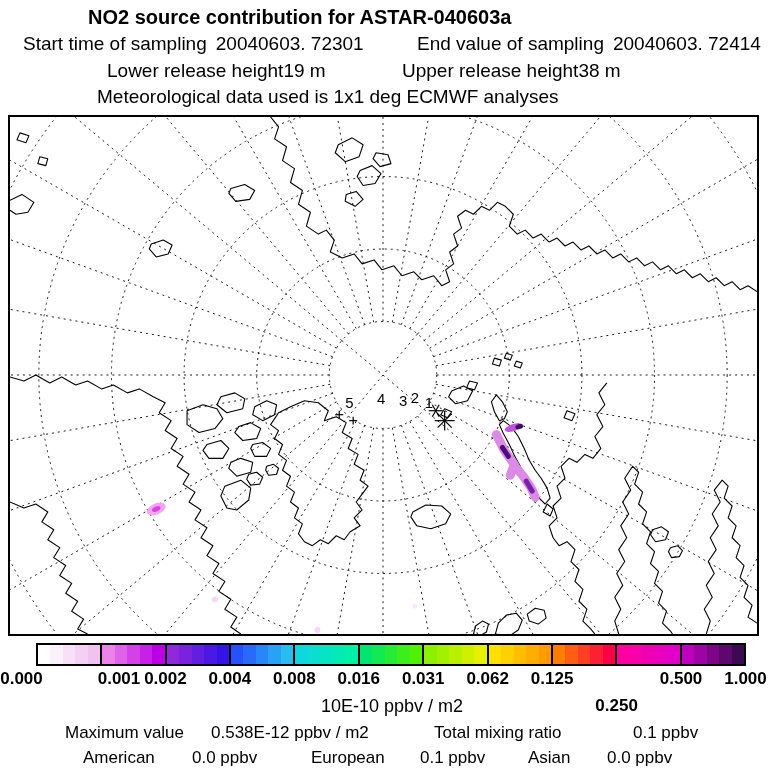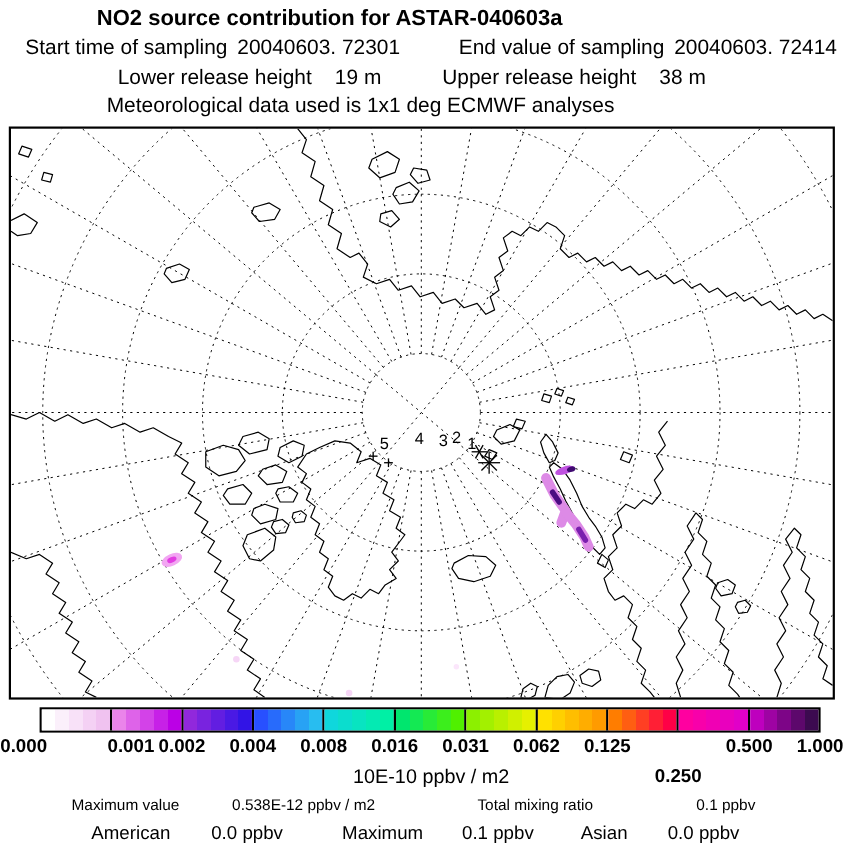--- a/index.html
+++ b/index.html
@@ -2,33 +2,33 @@
 <html><head>
 <meta charset="utf-8">
 <style>
   html,body{margin:0;padding:0;background:#ffffff;}
   .page{position:relative;width:768px;height:768px;background:#fff;
         font-family:"Liberation Sans",sans-serif;color:#000;overflow:hidden;}
   .abs{position:absolute;white-space:pre;}
   .title{font-size:20px;font-weight:bold;}
   .hline{font-size:19px;display:flex;}
   .hline span{white-space:pre;}
-  .gap9{gap:9px;} .gap13{gap:21px;}
+  .gap9{gap:9px;} .gap13{gap:0;}
   .map-frame{position:absolute;left:8px;top:115px;width:751px;height:521px;
              border:2px solid #000;box-sizing:border-box;background:#fff;}
   .map-frame svg{display:block;width:100%;height:100%;}
   .colorbar{position:absolute;left:36px;top:643px;width:710px;height:23px;
             border:2px solid #000;box-sizing:border-box;display:flex;}
   .colorbar .seg{flex:1 1 0;border-right:2px solid #000;}
   .colorbar .seg:last-child{border-right:none;}
   .ticks{position:absolute;left:0;top:669px;width:765px;height:20px;}
   .ticks span{position:absolute;transform:translateX(-50%);
               font-size:17px;font-weight:bold;white-space:pre;}
   .unit{font-size:18px;transform:translateX(-50%);}
-  .f1{font-size:14px;} .f2{font-size:17px;}
+  .f1{font-size:17px;} .f2{font-size:17px;}
 </style>
 </head>
 <body>
 
 <div class="page">
 
   <div class="abs title" style="left:88px;top:6px">NO2 source contribution for ASTAR-040603a</div>
 
   <div class="abs hline gap9" style="left:23px;top:33px">
     <span>Start time of sampling</span>
@@ -225,19 +225,19 @@
 
   <div>
     <span class="abs f1" style="left:65px;top:723px">Maximum value</span>
     <span class="abs f1" style="left:211px;top:723px">0.538E-12 ppbv / m2</span>
     <span class="abs f1" style="left:434px;top:723px">Total mixing ratio</span>
     <span class="abs f1" style="left:633px;top:723px">0.1 ppbv</span>
   </div>
   <div>
     <span class="abs f2" style="left:83px;top:748px">American</span>
     <span class="abs f2" style="left:192px;top:748px">0.0 ppbv</span>
-    <span class="abs f2" style="left:311px;top:748px">Maximum</span>
+    <span class="abs f2" style="left:311px;top:748px">European</span>
     <span class="abs f2" style="left:420px;top:748px">0.1 ppbv</span>
     <span class="abs f2" style="left:528px;top:748px">Asian</span>
     <span class="abs f2" style="left:607px;top:748px">0.0 ppbv</span>
   </div>
 
 </div>
 
 </body></html>

